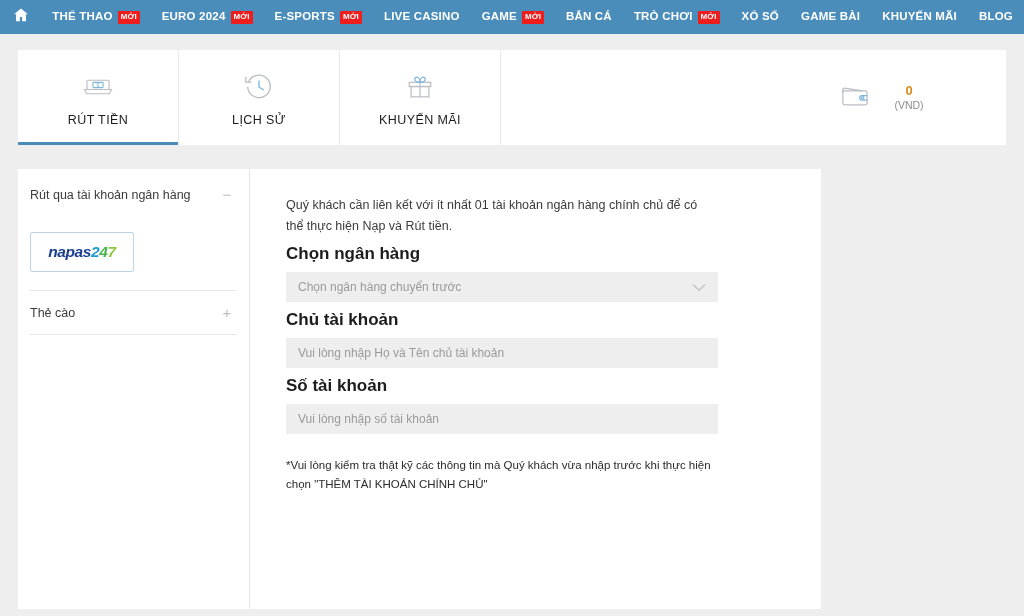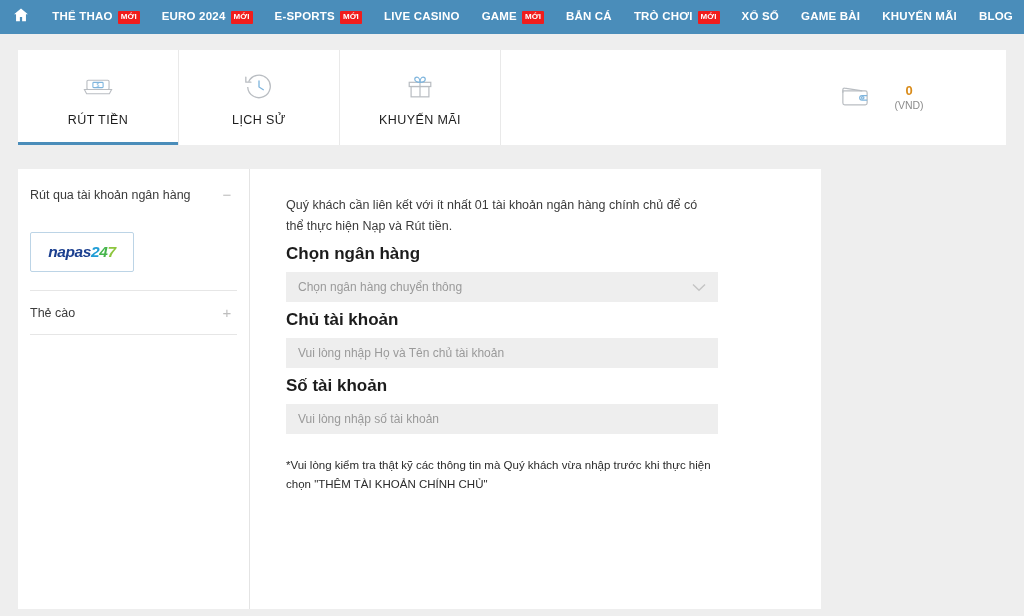--- a/index.html
+++ b/index.html
@@ -365,21 +365,21 @@
         <span class="side-toggle">+</span>
       </div>
     </div>
   </div>
 
   <div class="form-area">
     <div class="intro">Quý khách cần liên kết với ít nhất 01 tài khoản ngân hàng chính chủ để có thể thực hiện Nạp và Rút tiền.</div>
 
     <div class="field-label">Chọn ngân hàng</div>
     <div class="field-box select">
-      <span>Chọn ngân hàng chuyển thông</span>
+      <span>Chọn ngân hàng chuyển trước</span>
       <span class="chevron">
         <svg width="14" height="9" viewBox="0 0 14 9" fill="none" stroke="#c4c4c4" stroke-width="1.4">
           <path d="M1 1.5 7 7.2l6-5.7"></path>
         </svg>
       </span>
     </div>
 
     <div class="field-label">Chủ tài khoản</div>
     <div class="field-box">
       <span>Vui lòng nhập Họ và Tên chủ tài khoản</span>

